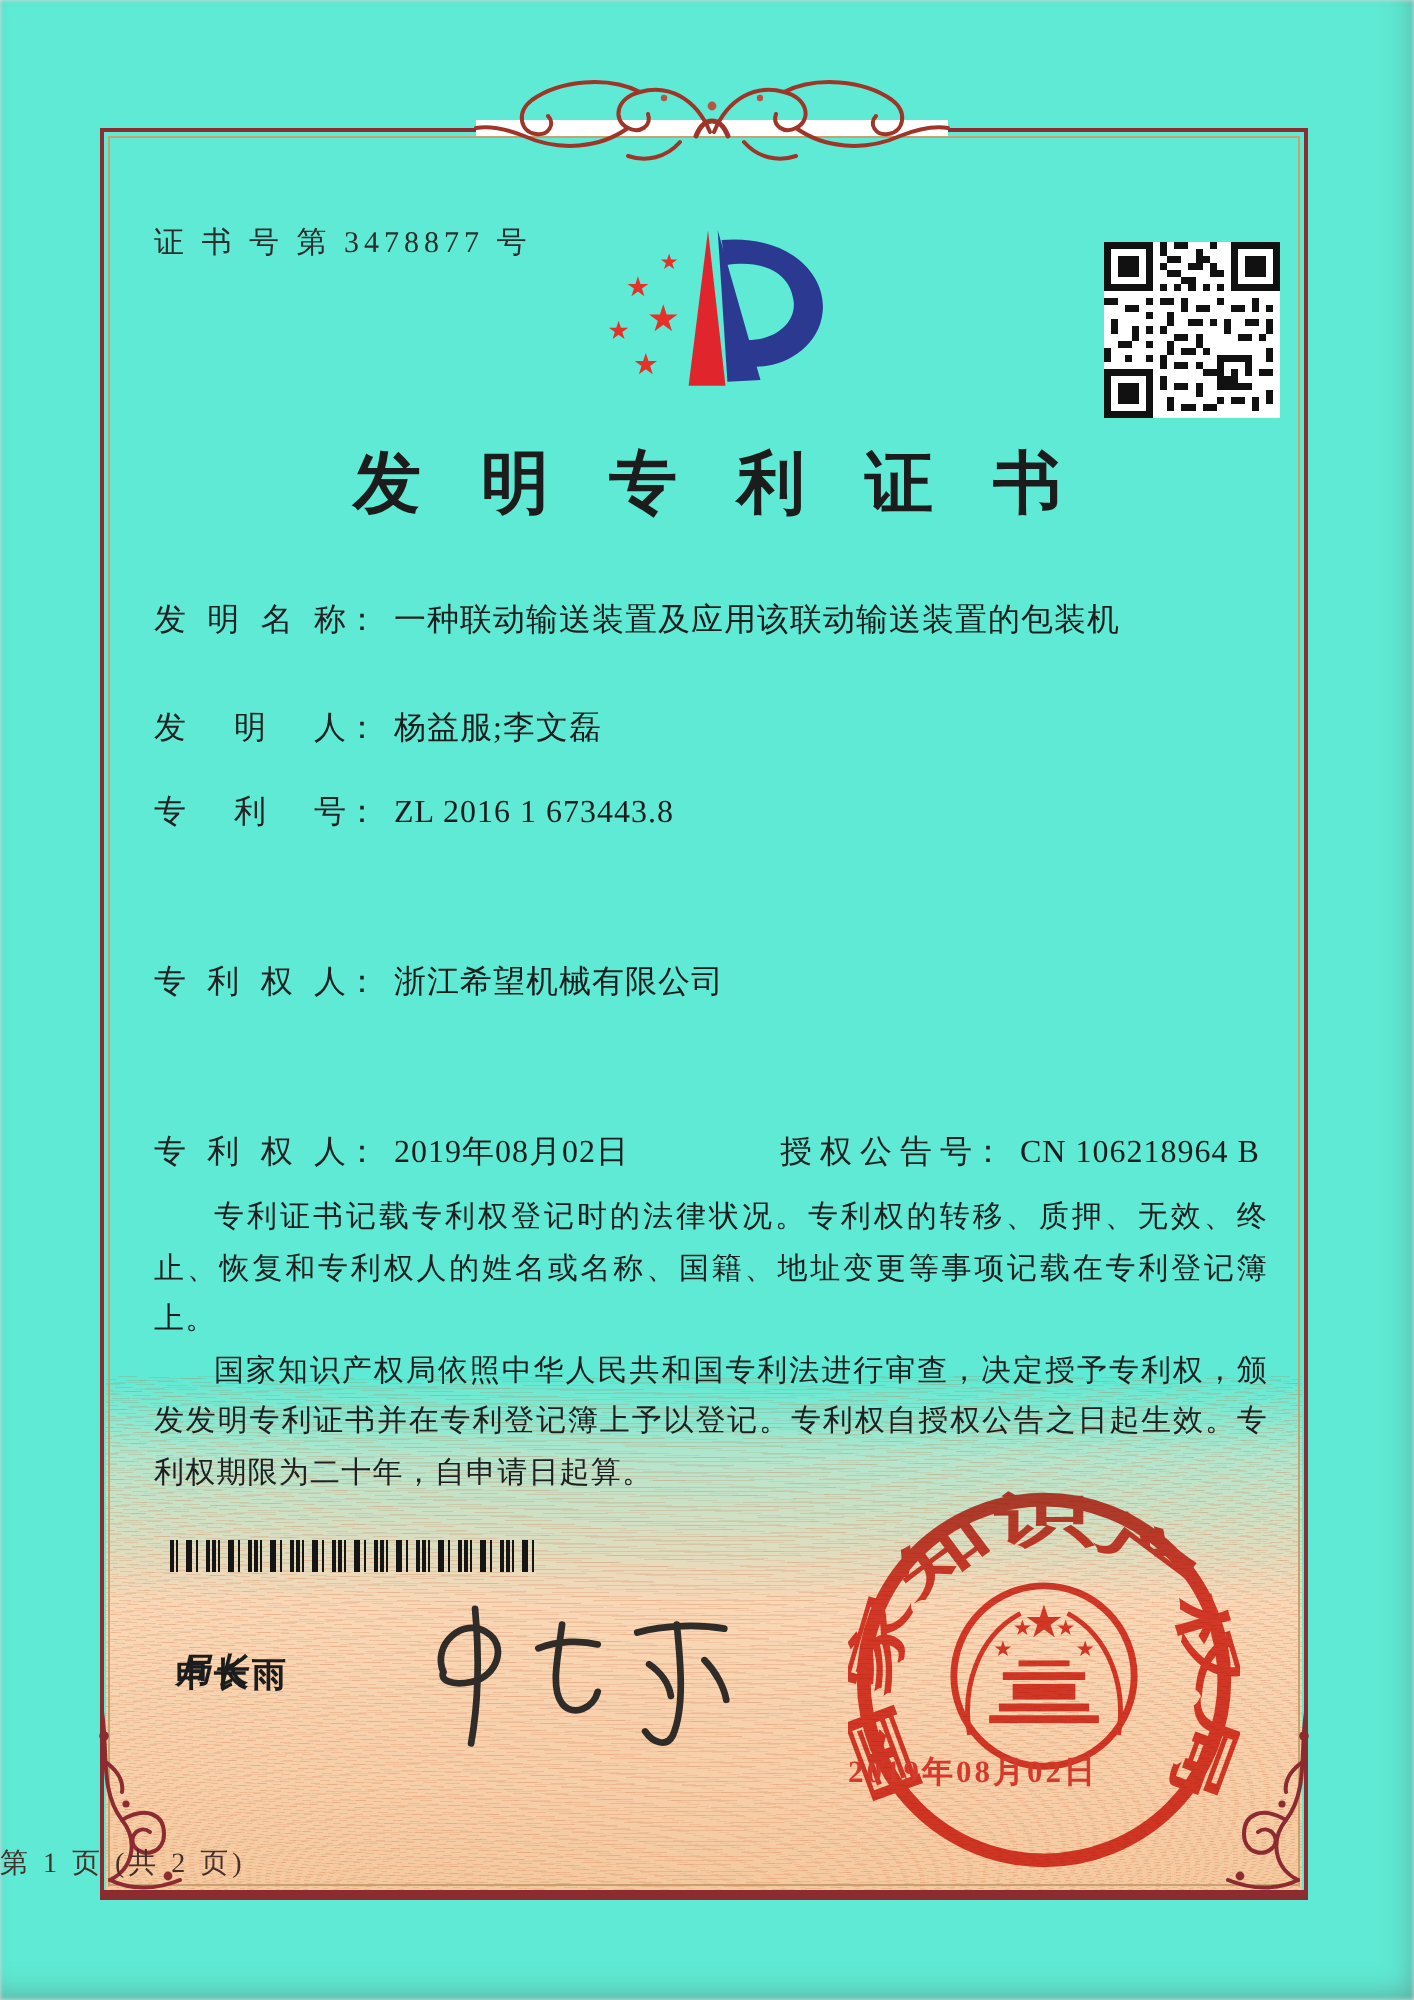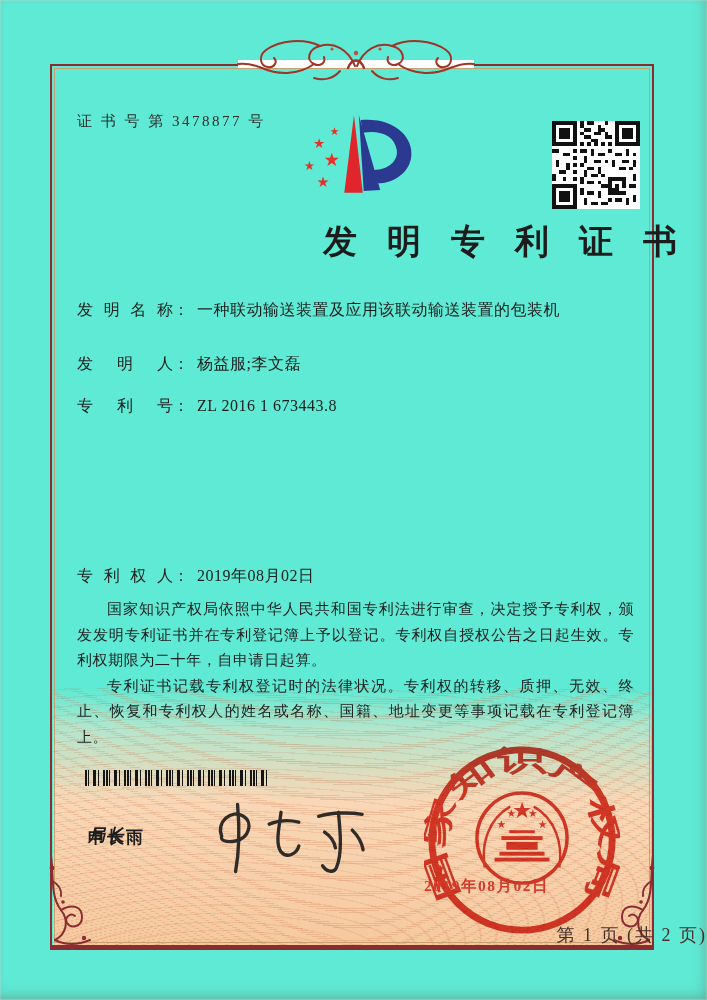--- a/index.html
+++ b/index.html
@@ -31,21 +31,21 @@
       linear-gradient(180deg, rgba(253,239,226,0) 0%, rgba(251,226,199,0.55) 16%, #f9d7b6 44%, #f5c99f 100%);
   }
   .cert-no {
     position:absolute; left:77px; top:112px; z-index:2;
     font-size:15px; letter-spacing:2.5px; color:#2d2d2d;
   }
   .logo { position:absolute; left:286px; top:104px; width:136px; height:100px; z-index:2; }
   .qr   { position:absolute; left:552px; top:121px; width:88px; height:88px; z-index:2; }
   .title {
     position:absolute; left:0; right:0; top:219px; z-index:2;
-    text-align:right; font-size:34px; font-weight:600; color:#1c1c1c;
+    text-align:center; font-size:34px; font-weight:600; color:#1c1c1c;
     letter-spacing:30px; text-indent:30px; white-space:nowrap;
   }
   .frow { position:absolute; left:77px; right:58px; z-index:2; font-size:16px; }
   .lbl {
     display:inline-block; width:96px; vertical-align:top;
     text-align:justify; text-align-last:justify; color:#222;
   }
   .colon { color:#222; }
   .val { margin-left:8px; letter-spacing:.5px; color:#1d1d1d; }
   .pair2 { position:absolute; left:313px; top:0; white-space:nowrap; }
@@ -73,21 +73,21 @@
   .officer-name  { top:826px;text-align:right; }
   .signature { position:absolute; left:196px; top:798px; width:178px; height:84px; z-index:2; }
   .seal { position:absolute; left:424px; top:742px; width:196px; height:196px; z-index:3;
           mix-blend-mode:multiply; opacity:.95; }
   .seal-date {
     position:absolute; left:424px; top:876px; z-index:4;
     color:#d43a2c; font-size:15.5px; font-weight:600; letter-spacing:1.5px; white-space:nowrap;
   }
   .page-footer {
     position:absolute; left:0; right:0; top:923px; z-index:2;
-    text-align:right; font-size:18px; color:#46302b; letter-spacing:2px;
+    text-align:left; font-size:14px; color:#46302b; letter-spacing:2px;
   }
   .ornament-top { position:absolute; left:236px; top:36px; width:240px; height:58px; z-index:2; }
   .corner { position:absolute; width:52px; height:94px; z-index:2; }
   .corner.left  { left:42px;  top:854px; }
   .corner.right { left:610px; top:854px; transform:scaleX(-1); }
 </style>
 </head>
 <body>
 
 <div class="sheet">
@@ -186,27 +186,33 @@
 
   <div class="frow" style="top:300px">
     <span class="lbl">发明名称</span><span class="colon">：</span><span class="val">一种联动输送装置及应用该联动输送装置的包装机</span>
   </div>
   <div class="frow" style="top:354px">
     <span class="lbl">发明人</span><span class="colon">：</span><span class="val">杨益服;李文磊</span>
   </div>
   <div class="frow" style="top:396px">
     <span class="lbl">专利号</span><span class="colon">：</span><span class="val">ZL 2016 1 673443.8</span>
   </div>
+  <div class="frow" style="top:481px">
+    <span class="lbl">专利权人</span><span class="colon">：</span><span class="val">浙江希望机械有限公司</span>
+  </div>
   <div class="frow" style="top:566px">
     <span class="lbl">专利权人</span><span class="colon">：</span><span class="val">2019年08月02日</span>
+    <span class="pair2">
+      <span class="lbl">授权公告号</span><span class="colon">：</span><span class="val">CN 106218964 B</span>
+    </span>
   </div>
 
   <div class="paras">
+    <p>专利证书记载专利权登记时的法律状况。专利权的转移、质押、无效、终止、恢复和专利权人的姓名或名称、国籍、地址变更等事项记载在专利登记簿上。</p>
     <p>国家知识产权局依照中华人民共和国专利法进行审查，决定授予专利权，颁发发明专利证书并在专利登记簿上予以登记。专利权自授权公告之日起生效。专利权期限为二十年，自申请日起算。</p>
-    <p>专利证书记载专利权登记时的法律状况。专利权的转移、质押、无效、终止、恢复和专利权人的姓名或名称、国籍、地址变更等事项记载在专利登记簿上。</p>
   </div>
 
   <div class="barcode"></div>
 
   <div class="officer-title">局长</div>
   <div class="officer-name">申长雨</div>
 
   <svg class="signature" viewBox="0 0 180 84">
     <g fill="none" stroke="#1b1b1b" stroke-width="3.4" stroke-linecap="round" opacity=".9">
       <path d="M26,38 C20,24 36,10 48,18 C58,24 54,40 40,43 C30,45 24,42 26,38"></path>

